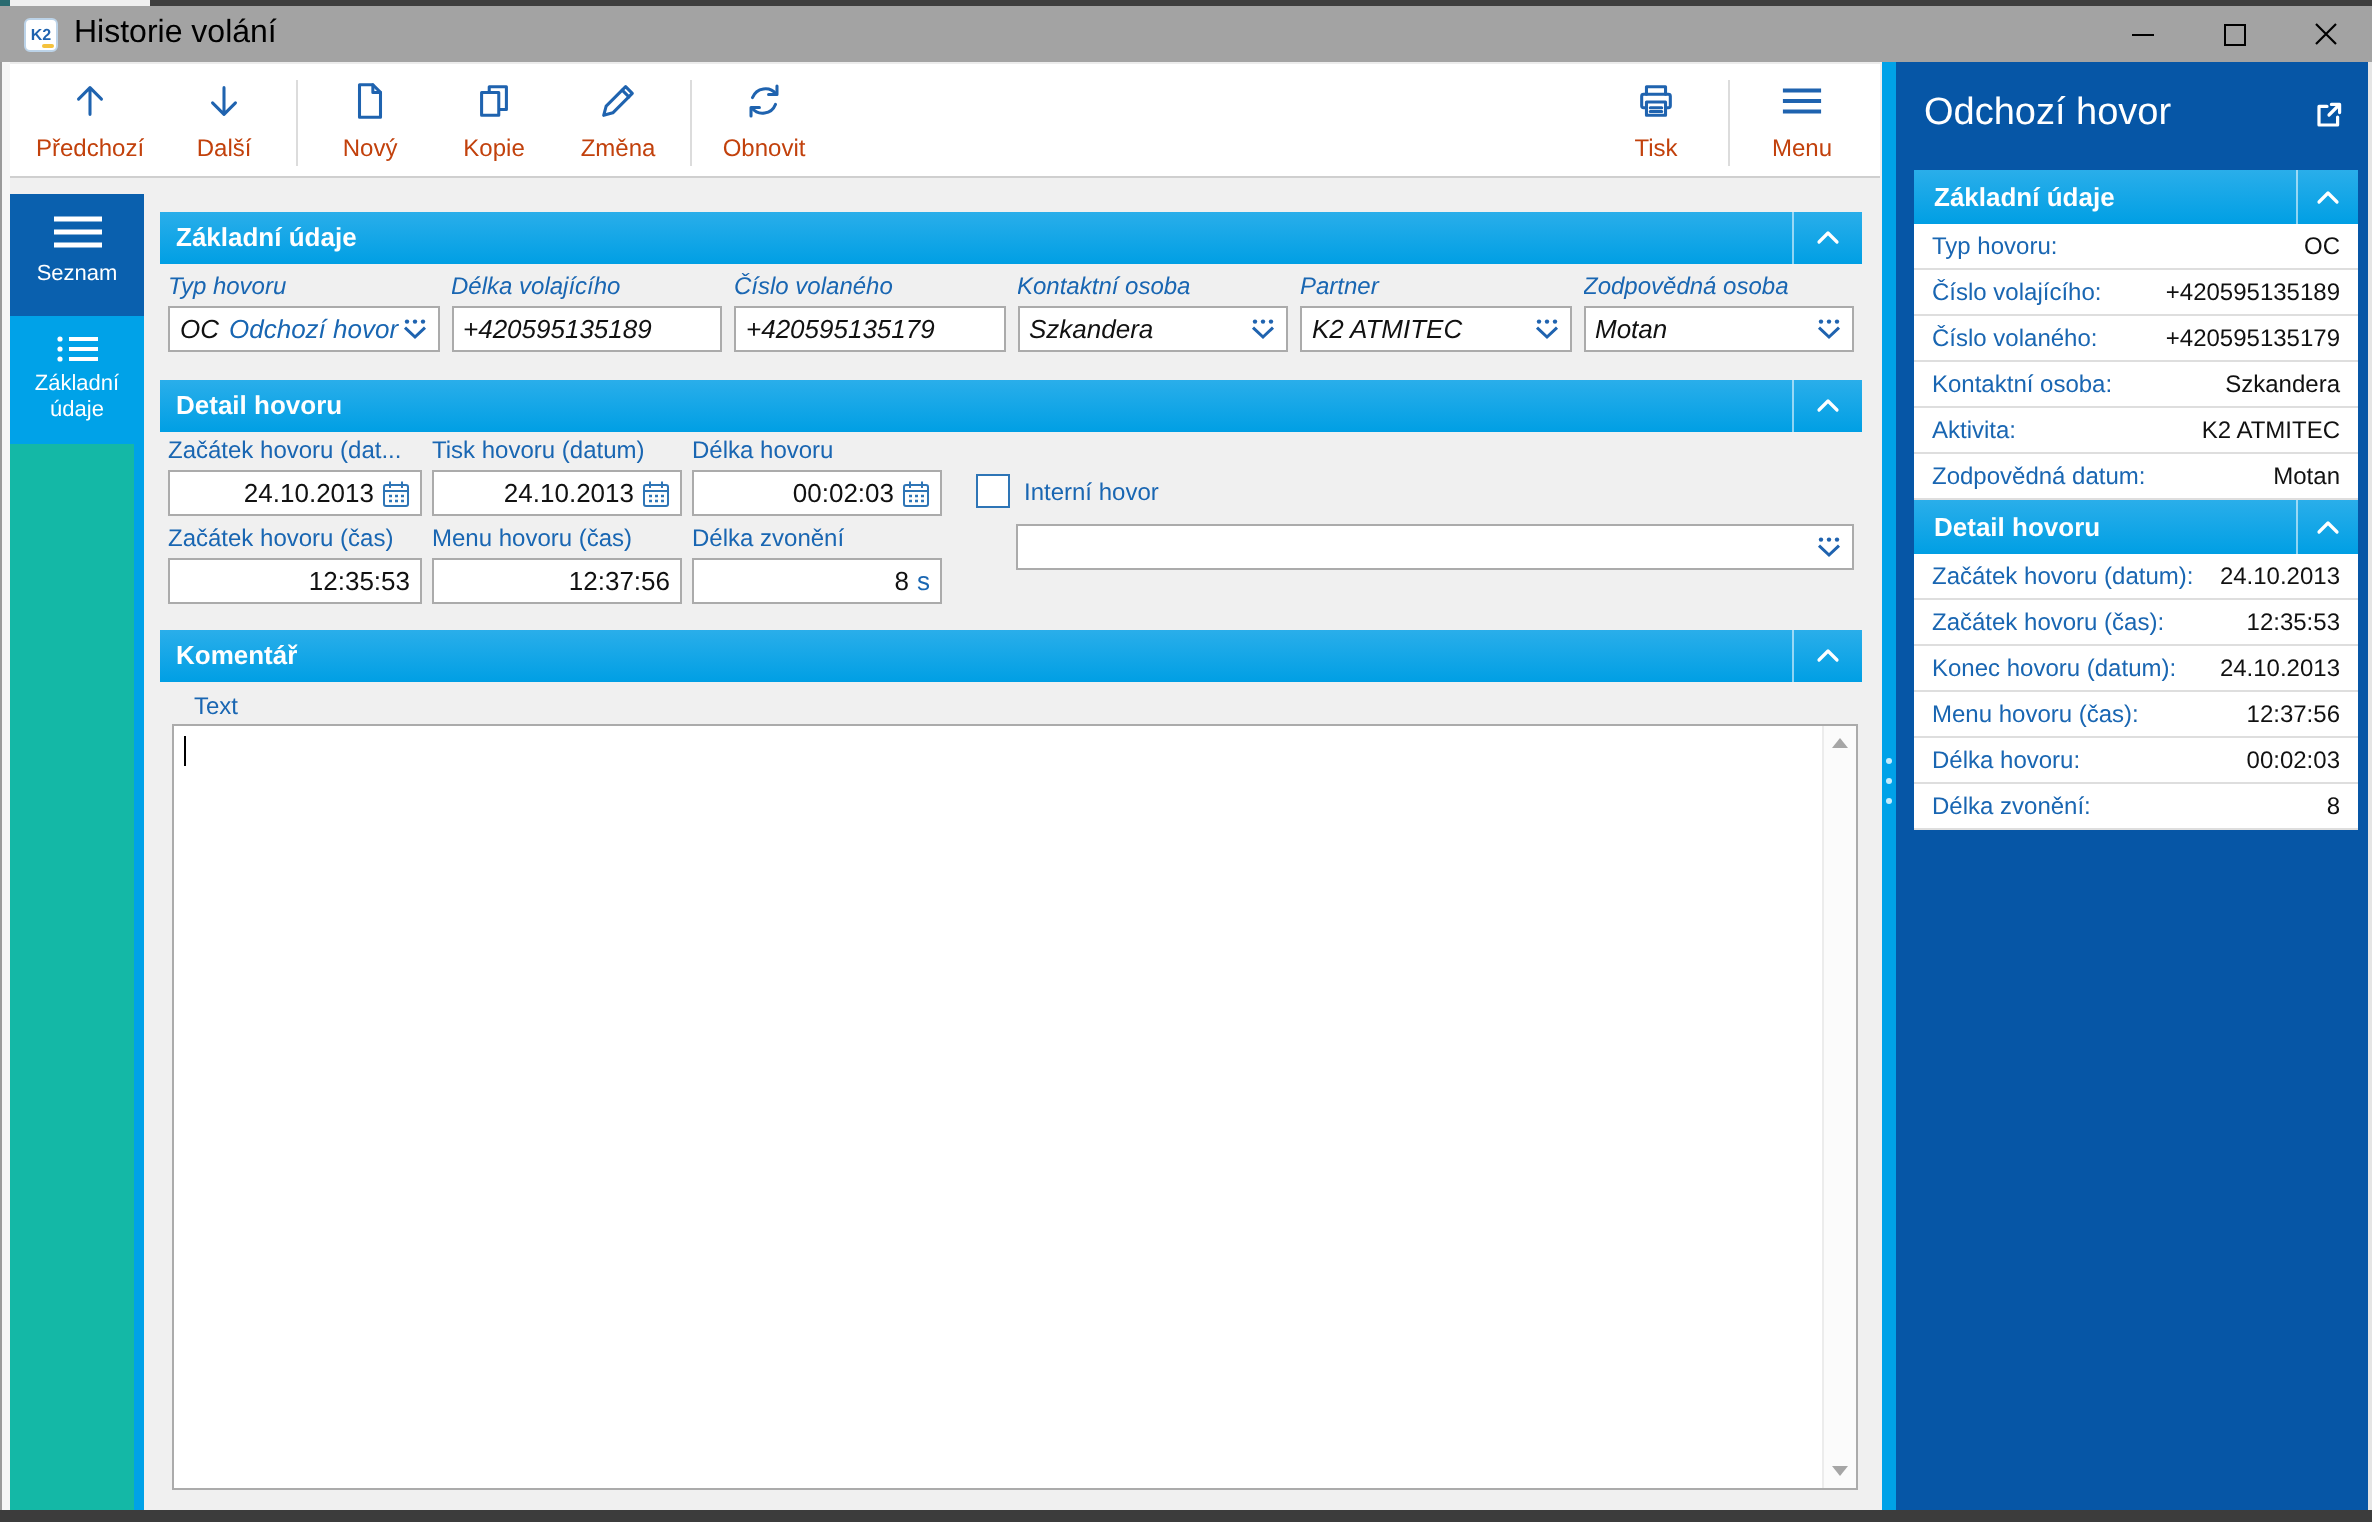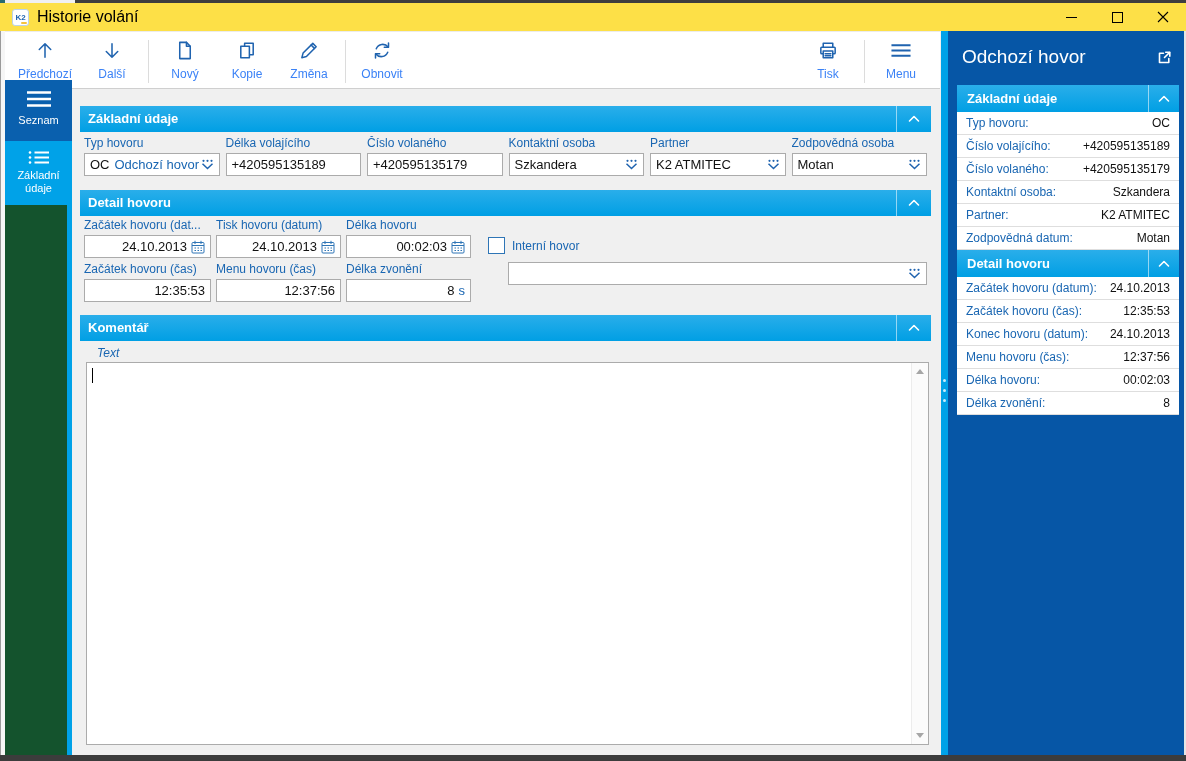--- a/index.html
+++ b/index.html
@@ -5,69 +5,69 @@
   html,body{margin:0;padding:0;background:#d8d8d8;}
   .win{position:relative;width:1186px;height:761px;background:#f0f0f0;overflow:hidden;
        font-family:"Liberation Sans","DejaVu Sans",sans-serif;color:#1a1a1a;}
   
   .art-top{position:absolute;left:75px;top:0;width:1111px;height:3px;background:#3e3e3e;}
   .art-teal{position:absolute;left:0;top:0;width:5px;height:9px;background:#2a6b70;}
   .art-bottom{position:absolute;left:0;bottom:0;width:100%;height:6px;background:#3c3c3c;}
   .left-edge{position:absolute;left:0;top:31px;bottom:6px;width:5px;background:#f6f6f6;border-left:1px solid #9a9a9a;box-sizing:border-box;}
   .right-edge{position:absolute;right:0;top:31px;bottom:6px;width:2px;background:#e5e5e5;}
   
-  .titlebar{position:absolute;left:0;top:3px;right:0;height:28px;background:#fde047;display:flex;align-items:center;}
+  .titlebar{position:absolute;left:0;top:3px;right:0;height:28px;background:#a3a3a3;display:flex;align-items:center;}
   .k2logo{width:17px;height:17px;margin-left:12px;border:1px solid #bcd3e8;border-radius:3px;background:#fff;
           display:flex;align-items:center;justify-content:center;font-size:8px;font-weight:bold;color:#1f63af;position:relative;box-sizing:border-box;}
   .k2logo::after{content:"";position:absolute;right:1px;bottom:1px;width:6px;height:2px;background:#f5c23c;border-radius:1px;}
   .title-text{margin-left:8px;font-size:16px;color:#000;}
   .winctrls{margin-left:auto;display:flex;height:100%;}
   .wbtn{width:46px;height:100%;display:flex;align-items:center;justify-content:center;}
   .glyph-min{width:11px;border-top:1px solid #000;}
   .glyph-max{width:9px;height:9px;border:1px solid #000;}
   
   .toolbar{position:absolute;left:1px;top:31px;width:939px;height:58px;background:#fff;
            border-top:1px solid #ececec;border-bottom:1px solid #cfcfcf;box-sizing:border-box;
            display:flex;align-items:stretch;padding:3px 8px 0 8px;}
   .tbtn{display:flex;flex-direction:column;align-items:center;justify-content:flex-end;gap:6px;
-        padding:5px 9px 7px;min-width:44px;font-size:12px;color:#3b82f6;cursor:default;}
+        padding:5px 9px 7px;min-width:44px;font-size:12px;color:#c2410c;cursor:default;}
   .tsep{width:1px;background:#dcdcdc;margin:5px 5px;}
   .tspacer{flex:1;}
   .ic{stroke:#1f63af;fill:none;stroke-width:1.6;stroke-linecap:round;stroke-linejoin:round;}
   .icw{stroke:#fff;fill:none;stroke-width:1.6;stroke-linecap:round;stroke-linejoin:round;}
   
-  .sidebar{position:absolute;left:5px;top:80px;width:67px;bottom:6px;background:#14532d;}
+  .sidebar{position:absolute;left:5px;top:97px;width:67px;bottom:6px;background:#14b8a6;}
   .sidebar-edge{position:absolute;right:0;top:125px;bottom:0;width:5px;background:#00a2e8;}
   .stab{width:100%;display:flex;flex-direction:column;align-items:center;color:#fff;box-sizing:border-box;cursor:default;}
   .stab-seznam{height:61px;background:#0a60ae;}
   .stab-zakl{height:64px;background:#00a2e8;}
   .stab .slabel{font-size:11px;text-align:center;line-height:13px;width:62px;}
   
   .sec-h{position:absolute;left:80px;width:851px;height:26px;background:linear-gradient(180deg,#2aaeea,#009fe4);
          font-size:13px;font-weight:bold;color:#fff;line-height:26px;padding-left:8px;box-sizing:border-box;}
   .collapse{position:absolute;right:0;top:0;width:34px;height:26px;border-left:1px solid rgba(255,255,255,.55);
             display:flex;align-items:center;justify-content:center;cursor:default;}
   .flabel{font-size:12px;color:#1966b2;margin-bottom:3px;white-space:nowrap;overflow:hidden;text-overflow:ellipsis;}
   .fbox{height:23px;border:1px solid #ababab;background:#fff;display:flex;align-items:center;
         padding:0 5px;font-size:13px;color:#111;box-sizing:border-box;}
   .fbox input{border:0;outline:0;width:100%;min-width:0;font:inherit;color:#111;padding:0;background:transparent;}
   .fbox input.right{text-align:right;}
   .fval-blue{color:#1966b2;margin-left:5px;white-space:nowrap;}
   .combo-g,.cal-g{margin-left:auto;flex:none;display:flex;}
   .after-val{margin-left:4px;flex:none;display:flex;}
   .fields-row{position:absolute;left:84px;width:843px;display:flex;align-items:flex-start;}
   .eq>.fld{flex:1;min-width:0;}
-  .eq{gap:6px;}
+  .eq{gap:6px;font-style:italic;}
   .w1{width:127px;flex:none;}
   .w2{width:125px;flex:none;margin-left:5px;}
   .aktivita{flex:1;min-width:0;margin-left:37px;}
   .cbgroup{margin-left:17px;margin-top:19px;display:flex;align-items:center;gap:7px;}
   .cbox{width:15px;height:15px;border:1px solid #2e75b6;background:#fff;}
   .cblabel{font-size:12px;color:#1966b2;}
-  .text-label{position:absolute;left:97px;top:346px;font-size:12px;color:#1966b2;font-style:italic;}
+  .text-label{position:absolute;left:97px;top:346px;font-size:12px;color:#1966b2;}
   .comment{position:absolute;left:86px;top:362px;width:843px;height:383px;background:#fff;
            border:1px solid #ababab;box-sizing:border-box;}
   .caret{position:absolute;left:5px;top:5px;width:1px;height:15px;background:#000;}
   .vscroll{position:absolute;right:0;top:0;bottom:0;width:16px;background:#fbfbfb;border-left:1px solid #ececec;}
   .sarrow{position:absolute;left:4px;width:0;height:0;border-left:4px solid transparent;border-right:4px solid transparent;}
   .sarrow.up{top:6px;border-bottom:5px solid #a6a6a6;}
   .sarrow.down{bottom:6px;border-top:5px solid #a6a6a6;}
   
   .splitter{position:absolute;left:941px;top:31px;width:7px;bottom:6px;background:#00a2e8;}
   .sdot{position:absolute;left:2px;width:3px;height:3px;border-radius:50%;background:#c6ecfc;}
@@ -419,21 +419,21 @@
         </div>
       <div class="prow">
           <span class="pl">Číslo volaného:</span>
           <span class="pv">+420595135179</span>
         </div>
       <div class="prow">
           <span class="pl">Kontaktní osoba:</span>
           <span class="pv">Szkandera</span>
         </div>
       <div class="prow">
-          <span class="pl">Partner:</span>
+          <span class="pl">Aktivita:</span>
           <span class="pv">K2 ATMITEC</span>
         </div>
       <div class="prow">
           <span class="pl">Zodpovědná datum:</span>
           <span class="pv">Motan</span>
         </div>
     </div>
 
     <div class="card" style="top:219px">
       <div class="card-h">

